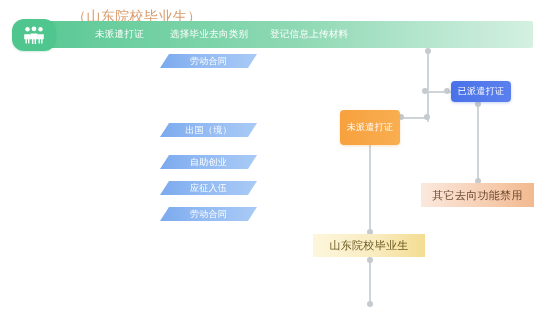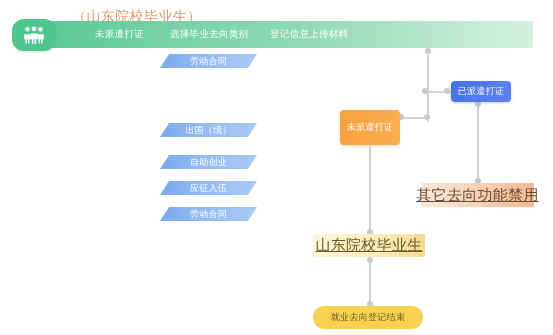--- a/index.html
+++ b/index.html
@@ -138,21 +138,21 @@
   .pill-yellow-end span { color: #6b5a20; }
 
   
   .rbox {
     position: absolute;
     display: flex;
     align-items: center;
     justify-content: center;
     white-space: nowrap;
   }
-  .rbox span { font-size: 15px; letter-spacing: 0.3px; text-decoration: underline; }
+  .rbox span { font-size: 11px; letter-spacing: 0.3px; }
 
   .box-peach {
     left: 421px; top: 183px;
     width: 113px; height: 24px;
     background: linear-gradient(to right, #fbe8dd 0%, #f6cdb0 60%, #f2b98f 100%);
   }
   .box-peach span { color: #6b4a32; }
 
   .box-cream {
     left: 313px; top: 234px;
@@ -235,17 +235,14 @@
   </div>
 
   <div class="rbox box-peach">
     <span>其它去向功能禁用</span>
   </div>
 
   <div class="rbox box-cream">
     <span>山东院校毕业生</span>
   </div>
 
-  <div class="pill pill-yellow-end">
-    <span>就业去向登记结束</span>
-  </div>
 
 </div>
 
 </body></html>

